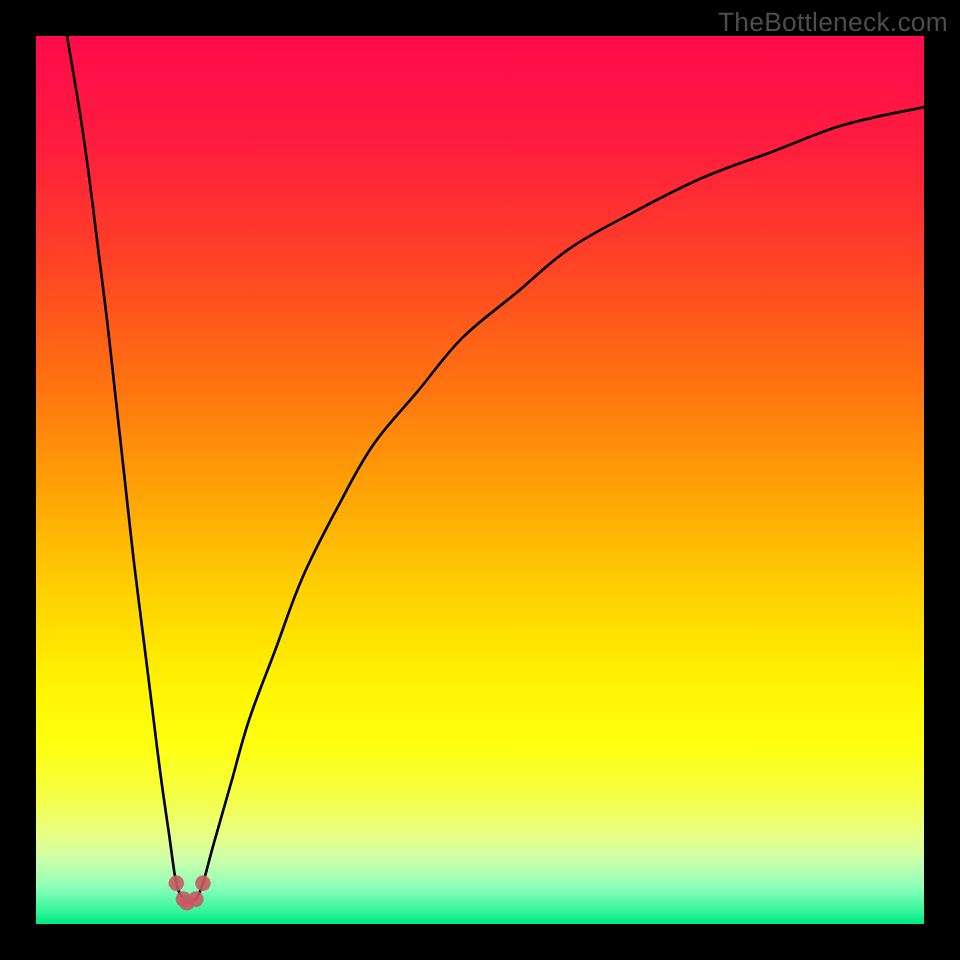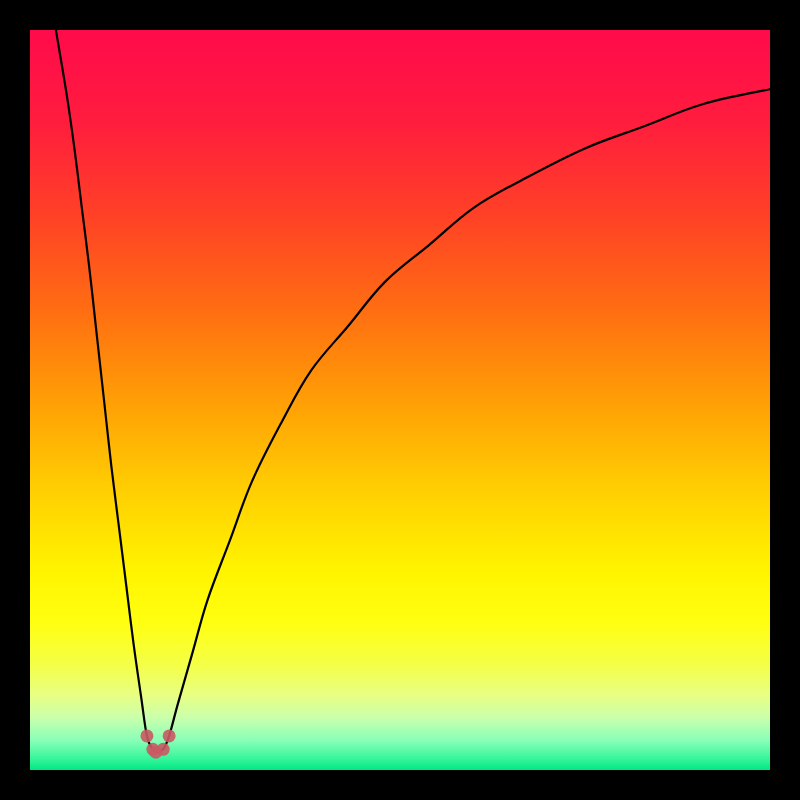--- a/index.html
+++ b/index.html
@@ -84,13 +84,14 @@
           <path d="M 25.900000000000002 0 C 27.898000000000003 11.988000000000003, 33.67 45.288000000000025, 37 66.60000000000002 C 40.33 87.91200000000002, 41.736 98.41999999999997, 44.4 118.39999999999998 C 47.064 138.37999999999997, 49.136 156.28800000000004, 51.800000000000004 177.60000000000002 C 54.464000000000006 198.912, 56.536 214.15599999999995, 59.2 236.79999999999995 C 61.864000000000004 259.44399999999996, 63.93599999999999 279.42400000000004, 66.6 303.40000000000003 C 69.264 327.37600000000003, 71.336 346.024, 74 370 C 76.664 393.976, 78.736 413.956, 81.4 436.6 C 84.06400000000001 459.244, 86.136 474.48799999999994, 88.8 495.79999999999995 C 91.464 517.112, 93.536 533.688, 96.2 555 C 98.864 576.312, 100.936 594.22, 103.60000000000001 614.2 C 106.26400000000001 634.1800000000001, 108.6024 649.4832, 111 666 C 113.3976 682.5168, 114.7888 696.3696, 116.92 705.96 C 119.05120000000001 715.5504000000001, 121.2416 716.3496, 122.84 719.28 C 124.4384 722.2103999999999, 125.26720000000002 721.7072000000001, 125.80000000000001 722.24" fill="none" stroke="#000" stroke-width="2.2" stroke-linecap="round"></path>
           <path d="M 125.80000000000001 722.24 C 127.132 721.7072000000001, 130.80239999999998 722.2103999999999, 133.2 719.28 C 135.5976 716.3496, 136.456 714.2184000000001, 139.12 705.96 C 141.78400000000002 697.7016, 143.7376 688.5848, 148 673.4 C 152.2624 658.2152, 157.472 640.248, 162.8 621.6 C 168.12800000000001 602.952, 170.94 589.78, 177.6 569.8 C 184.26 549.8199999999999, 191.80800000000002 531.912, 199.8 510.6 C 207.792 489.288, 212.676 472.712, 222 451.4 C 231.324 430.08799999999997, 240.94400000000002 412.18000000000006, 251.60000000000002 392.20000000000005 C 262.25600000000003 372.22, 269.212 357.716, 281.2 340.4 C 293.188 323.08399999999995, 304.88 311.984, 318.2 296 C 331.52 280.016, 340.548 266.25199999999995, 355.2 251.59999999999997 C 369.852 236.94799999999998, 383.61600000000004 227.92000000000002, 399.6 214.60000000000002 C 415.584 201.28000000000003, 426.684 189.58800000000002, 444 177.60000000000002 C 461.316 165.61200000000002, 475.82 158.656, 495.8 148 C 515.78 137.344, 533.688 127.72399999999996, 555 118.39999999999998 C 576.312 109.076, 592.8879999999999 104.19200000000004, 614.1999999999999 96.20000000000005 C 635.512 88.20800000000006, 650.756 80.66000000000003, 673.4 74 C 696.044 67.33999999999997, 728.012 61.86399999999995, 740 59.19999999999993" fill="none" stroke="#000" stroke-width="2.2" stroke-linecap="round"></path>
           <circle cx="116.92" cy="705.96" r="6.5" fill="#c95a63" fill-opacity="0.9"></circle>
           <circle cx="122.84" cy="719.28" r="6.5" fill="#c95a63" fill-opacity="0.9"></circle>
           <circle cx="125.80000000000001" cy="722.24" r="6.5" fill="#c95a63" fill-opacity="0.9"></circle>
           <circle cx="133.2" cy="719.28" r="6.5" fill="#c95a63" fill-opacity="0.9"></circle>
           <circle cx="139.12" cy="705.96" r="6.5" fill="#c95a63" fill-opacity="0.9"></circle>
         </g>
     </svg>
   </div>
+  <div class="watermark">TheBottleneck.com</div>
 </div>
 
 </body></html>

